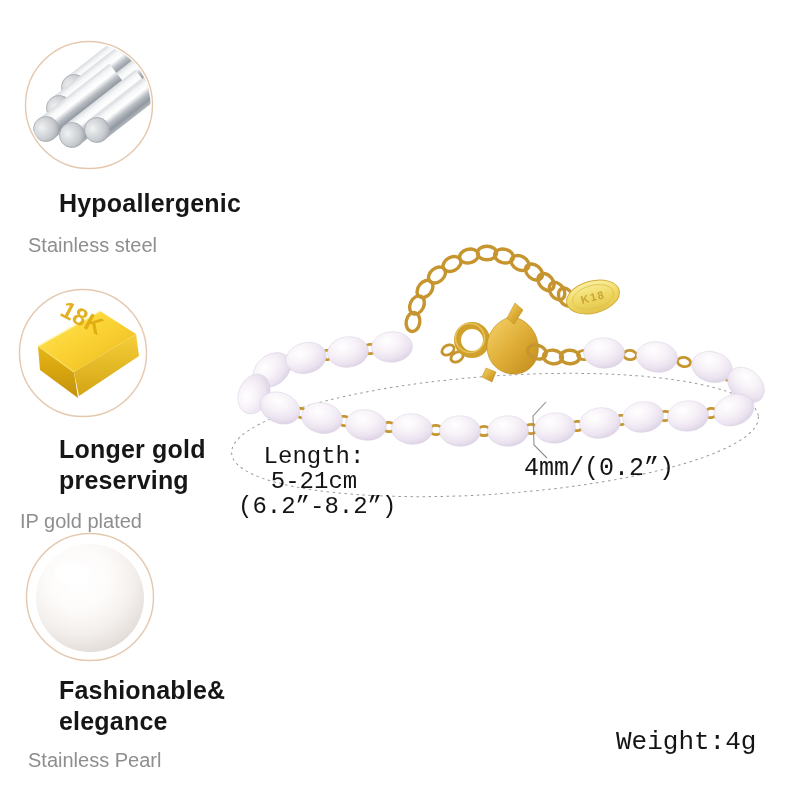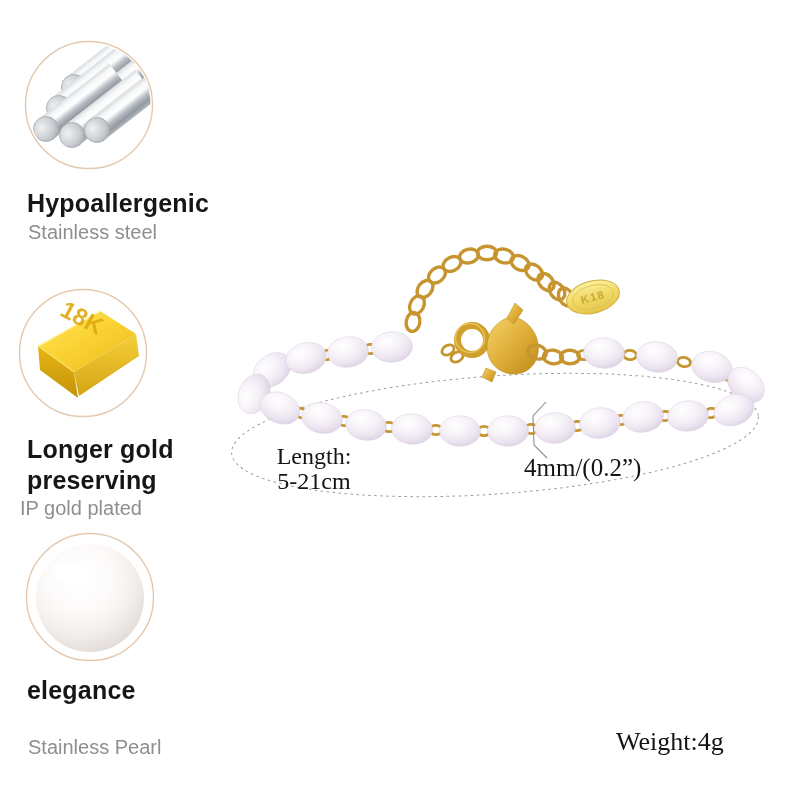--- a/index.html
+++ b/index.html
@@ -1,21 +1,21 @@
 <!DOCTYPE html>
 <html><head>
 <meta charset="utf-8">
 <style>
   html,body{margin:0;padding:0;}
   body{width:800px;height:800px;background:#ffffff;position:relative;overflow:hidden;
        font-family:"Liberation Sans",sans-serif;}
   .abs{position:absolute;}
-  .f-title{position:absolute;font-weight:bold;font-size:25px;line-height:31px;color:#161616;letter-spacing:.2px;}
-  .f-sub{position:absolute;font-size:20px;color:#8e8e8e;}
-  .annot{position:absolute;font-family:Liberation Serif, serif;color:#141414;}
+  .f-title{position:absolute;font-weight:bold;font-size:25px;line-height:31px;color:#161616;letter-spacing:.2px;margin-left:32px;}
+  .f-sub{position:absolute;font-size:20px;color:#8e8e8e;margin-top:13px;}
+  .annot{position:absolute;font-family:Liberation Mono, monospace;color:#141414;}
   .len{left:238px;top:444px;width:152px;text-align:center;font-size:24px;line-height:25px;}
   .siz{left:524px;top:454px;font-size:25px;}
   .wgt{left:616px;top:727px;font-size:26px;}
   svg{display:block;}
 </style>
 </head>
 <body>
 
 <svg class="abs" style="left:24px;top:40px" width="130" height="130" viewBox="0 0 130 130">
   <defs>
@@ -113,20 +113,21 @@
         <stop offset="1" stop-color="#cfc8c3"></stop>
     </radialGradient>
   </defs>
   <circle cx="65" cy="65" r="63.5" fill="#ffffff" stroke="#e4c8ae" stroke-width="1.4"></circle>
   <g>
     <circle cx="65" cy="66" r="54" fill="url(#pearlBigG)"></circle>
     <ellipse cx="47" cy="42" rx="18" ry="11" fill="#ffffff" opacity=".8"></ellipse>
   </g>
 </svg>
 <div class="f-title" style="left:27px;top:675px">
+  <div>Fashionable&amp;</div>
   <div>elegance</div>
 </div>
 <div class="f-sub" style="left:28px;top:736px">Stainless Pearl</div>
 
 <svg class="abs" style="left:220px;top:230px" width="580" height="300" viewBox="0 0 580 300">
   <defs>
     <radialGradient id="pearlG" cx=".38" cy=".3" r=".8">
       <stop offset="0" stop-color="#ffffff"></stop>
         <stop offset=".4" stop-color="#f7f2f8"></stop>
       <stop offset=".7" stop-color="#ece4f0"></stop>
@@ -233,15 +234,16 @@
     <use href="#bead" transform="translate(468,186) rotate(-6)"></use>
     <use href="#bead" transform="translate(514,180) rotate(-20)"></use>
   </g>
 
   <polyline points="326,172 313,186 314,215 327,228" fill="none" stroke="#8f8f8f" stroke-width="1.1"></polyline>
 </svg>
 
 <div class="annot len">
   <div>Length:</div>
   <div>5-21cm</div>
+  <div>(6.2”-8.2”)</div>
 </div>
 <div class="annot siz">4mm/(0.2”)</div>
 <div class="annot wgt">Weight:4g</div>
 
 </body></html>

